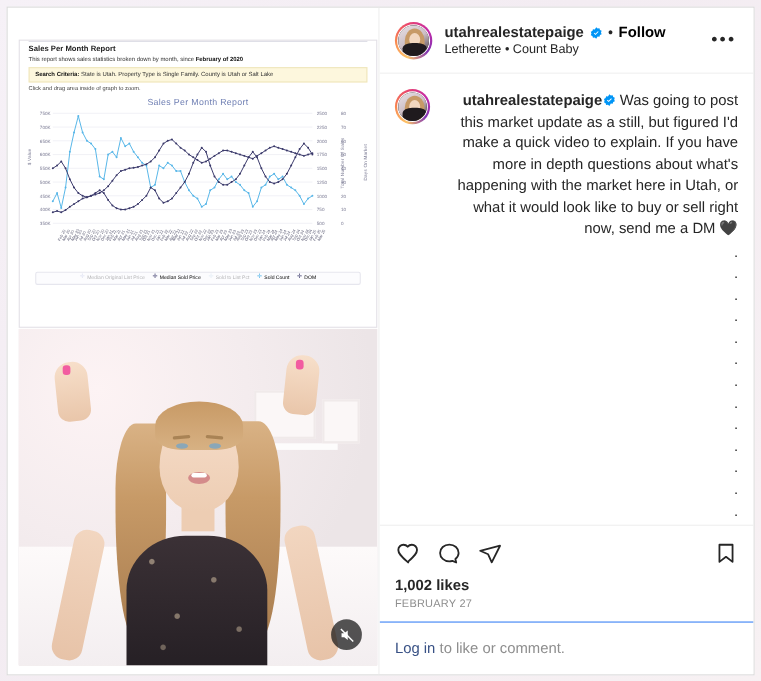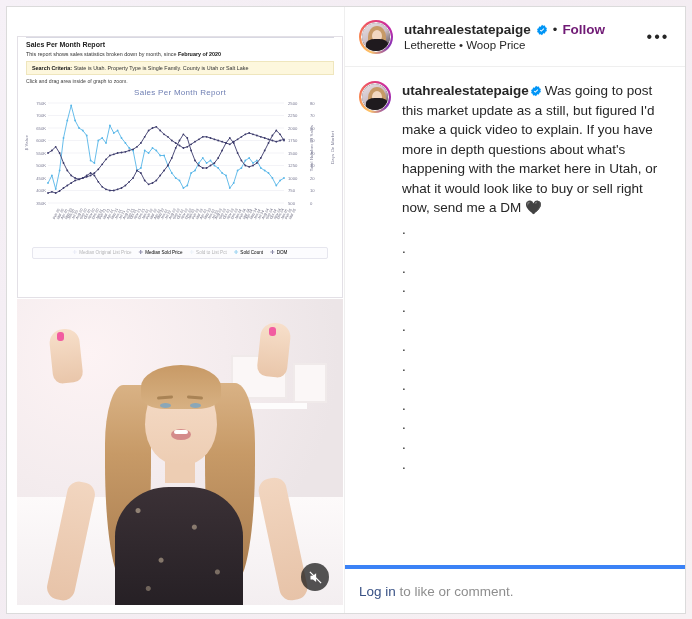--- a/index.html
+++ b/index.html
@@ -246,33 +246,34 @@
   }
   .av-bg { position:absolute; inset:0; background: linear-gradient(150deg,#e8e2e6 0%, #cdbfc6 48%, #3a2f35 100%); }
   .av-hair { position:absolute; left:6px; top:3px; width:18px; height:22px; background:#c79a67; border-radius:50% 50% 30% 30%; }
   .av-face { position:absolute; left:10px; top:7px; width:10px; height:12px; background:#f2d7c0; border-radius:50%; }
   .av-body { position:absolute; left:4px; bottom:0; width:22px; height:12px; background:#1f1a1e; border-radius:40% 40% 0 0; }
   .hdr-txt { margin-left:11px; display:flex; flex-direction:column; justify-content:center; gap:2px; flex:1; min-width:0; }
   .hdr-line1 { display:flex; align-items:center; gap:5px; }
   .uname { font-size:13.5px; font-weight:bold; color:#262626; }
   .verified { width:12px; height:12px; flex:none; }
   .dot-sep { color:#262626; font-size:13px; line-height:1; }
-  .follow { color:#701a75; font-size:13.5px; font-weight:bold; cursor:pointer; }
+  .follow { color:#000000; font-size:13.5px; font-weight:bold; cursor:pointer; }
   .loc { font-size:11.5px; color:#262626; }
   .more-btn {
     width:26px; height:26px; display:flex; align-items:center; justify-content:center;
     cursor:pointer; flex:none;
   }
   .more-btn span { letter-spacing:2px; font-size:16px; color:#262626; line-height:6px; }
 
   .caption-area {
     flex: 1 1 auto;
     padding: 14px 14px 4px 14px;
     overflow: hidden;
     position: relative;
+    text-align: right;
   }
   .cap-row { display:flex; gap:11px; }
   .cap-av { width:32px; height:32px; flex:none; }
   .cap-av .avatar-ring { width:32px; height:32px; }
   .cap-text {
     font-size:13.5px; line-height:19.5px; color:#262626;
     word-break: break-word;
   }
   .cap-user { font-weight:bold; color:#262626; }
   .cap-verified { display:inline-block; vertical-align:-2px; width:12px; height:12px; margin:0 3px 0 1px; }
@@ -285,21 +286,21 @@
     flex: none;
   }
   .act-row { display:flex; align-items:center; height:34px; }
   .act-left { display:flex; align-items:center; gap:14px; }
   .act-btn { cursor:pointer; display:flex; align-items:center; }
   .act-spacer { flex:1; }
   .likes { font-size:13.5px; font-weight:bold; color:#262626; margin-top:4px; }
   .date { font-size:10px; color:#8e8e8e; letter-spacing:.2px; margin-top:5px; padding-bottom:10px; }
 
   .login-bar {
-    border-top:4px solid #3b82f6;
+    border-top:1px solid #3b82f6;
     height: 48px;
     display:flex; align-items:center;
     padding: 0 14px;
     flex:none;
   }
   .login-bar .txt { font-size:13.5px; color:#8e8e8e; }
   .login-bar .lnk { color:#385185; font-weight:normal; cursor:pointer; }
 </style>
 </head>
 <body>
@@ -694,21 +695,21 @@
         <div class="hdr-txt">
           <div class="hdr-line1">
             <span class="uname">utahrealestatepaige</span>
             <svg class="verified" viewBox="0 0 24 24">
               <path fill="#0095f6" d="M12 1.5l2.6 2.1 3.3-.4 1 3.2 3 1.5-1.2 3.1 1.2 3.1-3 1.5-1 3.2-3.3-.4L12 22.5 9.4 20.4l-3.3.4-1-3.2-3-1.5L3.3 13 2.1 9.9l3-1.5 1-3.2 3.3.4z"></path>
               <path fill="#fff" d="M10.6 15.6l-3-3 1.2-1.2 1.8 1.8 4.6-4.6 1.2 1.2z"></path>
             </svg>
             <span class="dot-sep">•</span>
             <span class="follow">Follow</span>
           </div>
-          <div class="loc">Letherette • Woop Price</div>
+          <div class="loc">Letherette • Count Baby</div>
         </div>
         <div class="more-btn">
           <span>•••</span>
         </div>
       </div>
 
       <div class="caption-area">
         <div class="cap-row">
           <div class="cap-av">
             <div class="avatar-ring">
@@ -737,20 +738,49 @@
             <div class="dot-line">.</div>
             <div class="dot-line">.</div>
             <div class="dot-line">.</div>
             <div class="dot-line">.</div>
             <div class="dot-line">.</div>
             <div class="dot-line">.</div>
             <div class="dot-line">.</div>
           </div>
       </div>
 
+      <div class="actions">
+        <div class="act-row">
+          <div class="act-left">
+            <div class="act-btn">
+              <svg width="24" height="24" viewBox="0 0 24 24" fill="none" stroke="#262626" stroke-width="1.7">
+                <path d="M12 20.3l-1.3-1.2C6 14.9 3.1 12.2 3.1 8.9 3.1 6.3 5.2 4.2 7.8 4.2c1.5 0 2.9.7 3.8 1.8.9-1.1 2.3-1.8 3.8-1.8 2.6 0 4.7 2.1 4.7 4.7 0 3.3-2.9 6-7.6 10.2z" stroke-linejoin="round"></path>
+              </svg>
+            </div>
+            <div class="act-btn">
+              <svg width="23" height="23" viewBox="0 0 24 24" fill="none" stroke="#262626" stroke-width="1.7">
+                <path d="M12 3.2c-5 0-8.8 3.5-8.8 8 0 4.4 3.8 8 8.8 8 1 0 2-.2 2.9-.5l3.6 1.5-.8-3.3c1.9-1.5 3.1-3.7 3.1-5.7 0-4.5-3.8-8-8.8-8z" stroke-linejoin="round"></path>
+              </svg>
+            </div>
+            <div class="act-btn">
+              <svg width="23" height="23" viewBox="0 0 24 24" fill="none" stroke="#262626" stroke-width="1.7">
+                <path d="M21.5 4.3L2.6 9.1l7.6 3.3 3.4 7.6z" stroke-linejoin="round"></path>
+              </svg>
+            </div>
+          </div>
+          <div class="act-spacer"></div>
+          <div class="act-btn">
+            <svg width="22" height="22" viewBox="0 0 24 24" fill="none" stroke="#262626" stroke-width="1.8">
+              <path d="M5.5 3.5h13v17l-6.5-5-6.5 5z" stroke-linejoin="round"></path>
+            </svg>
+          </div>
+        </div>
+        <div class="likes">1,002 likes</div>
+        <div class="date">FEBRUARY 27</div>
+      </div>
 
       <div class="login-bar">
         <span class="txt"><span class="lnk">Log in</span><span> to like or comment.</span></span>
       </div>
 
     </div>
   </div>
 </div>
 
 </body></html>

